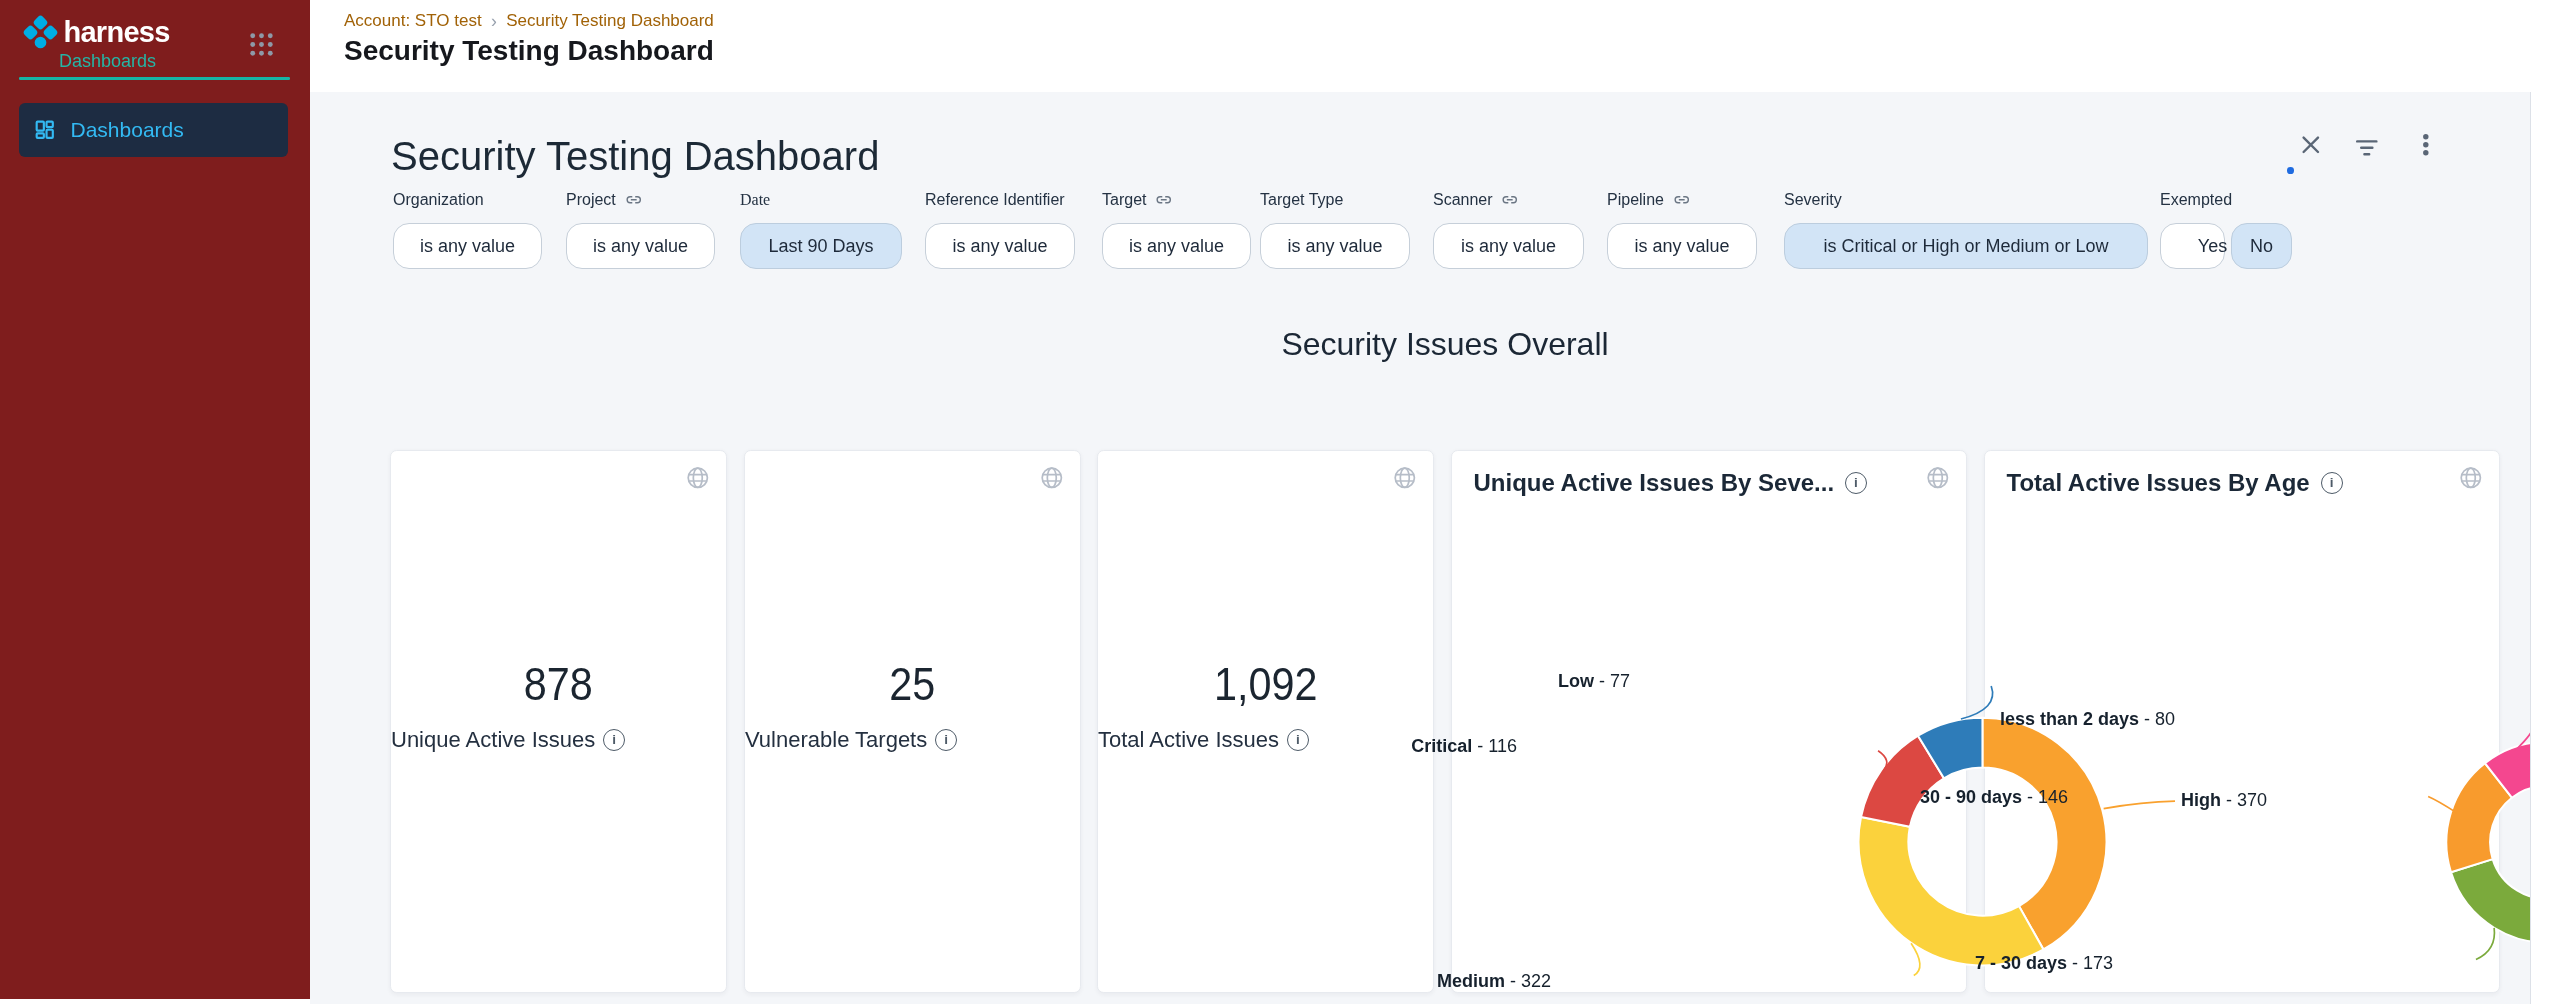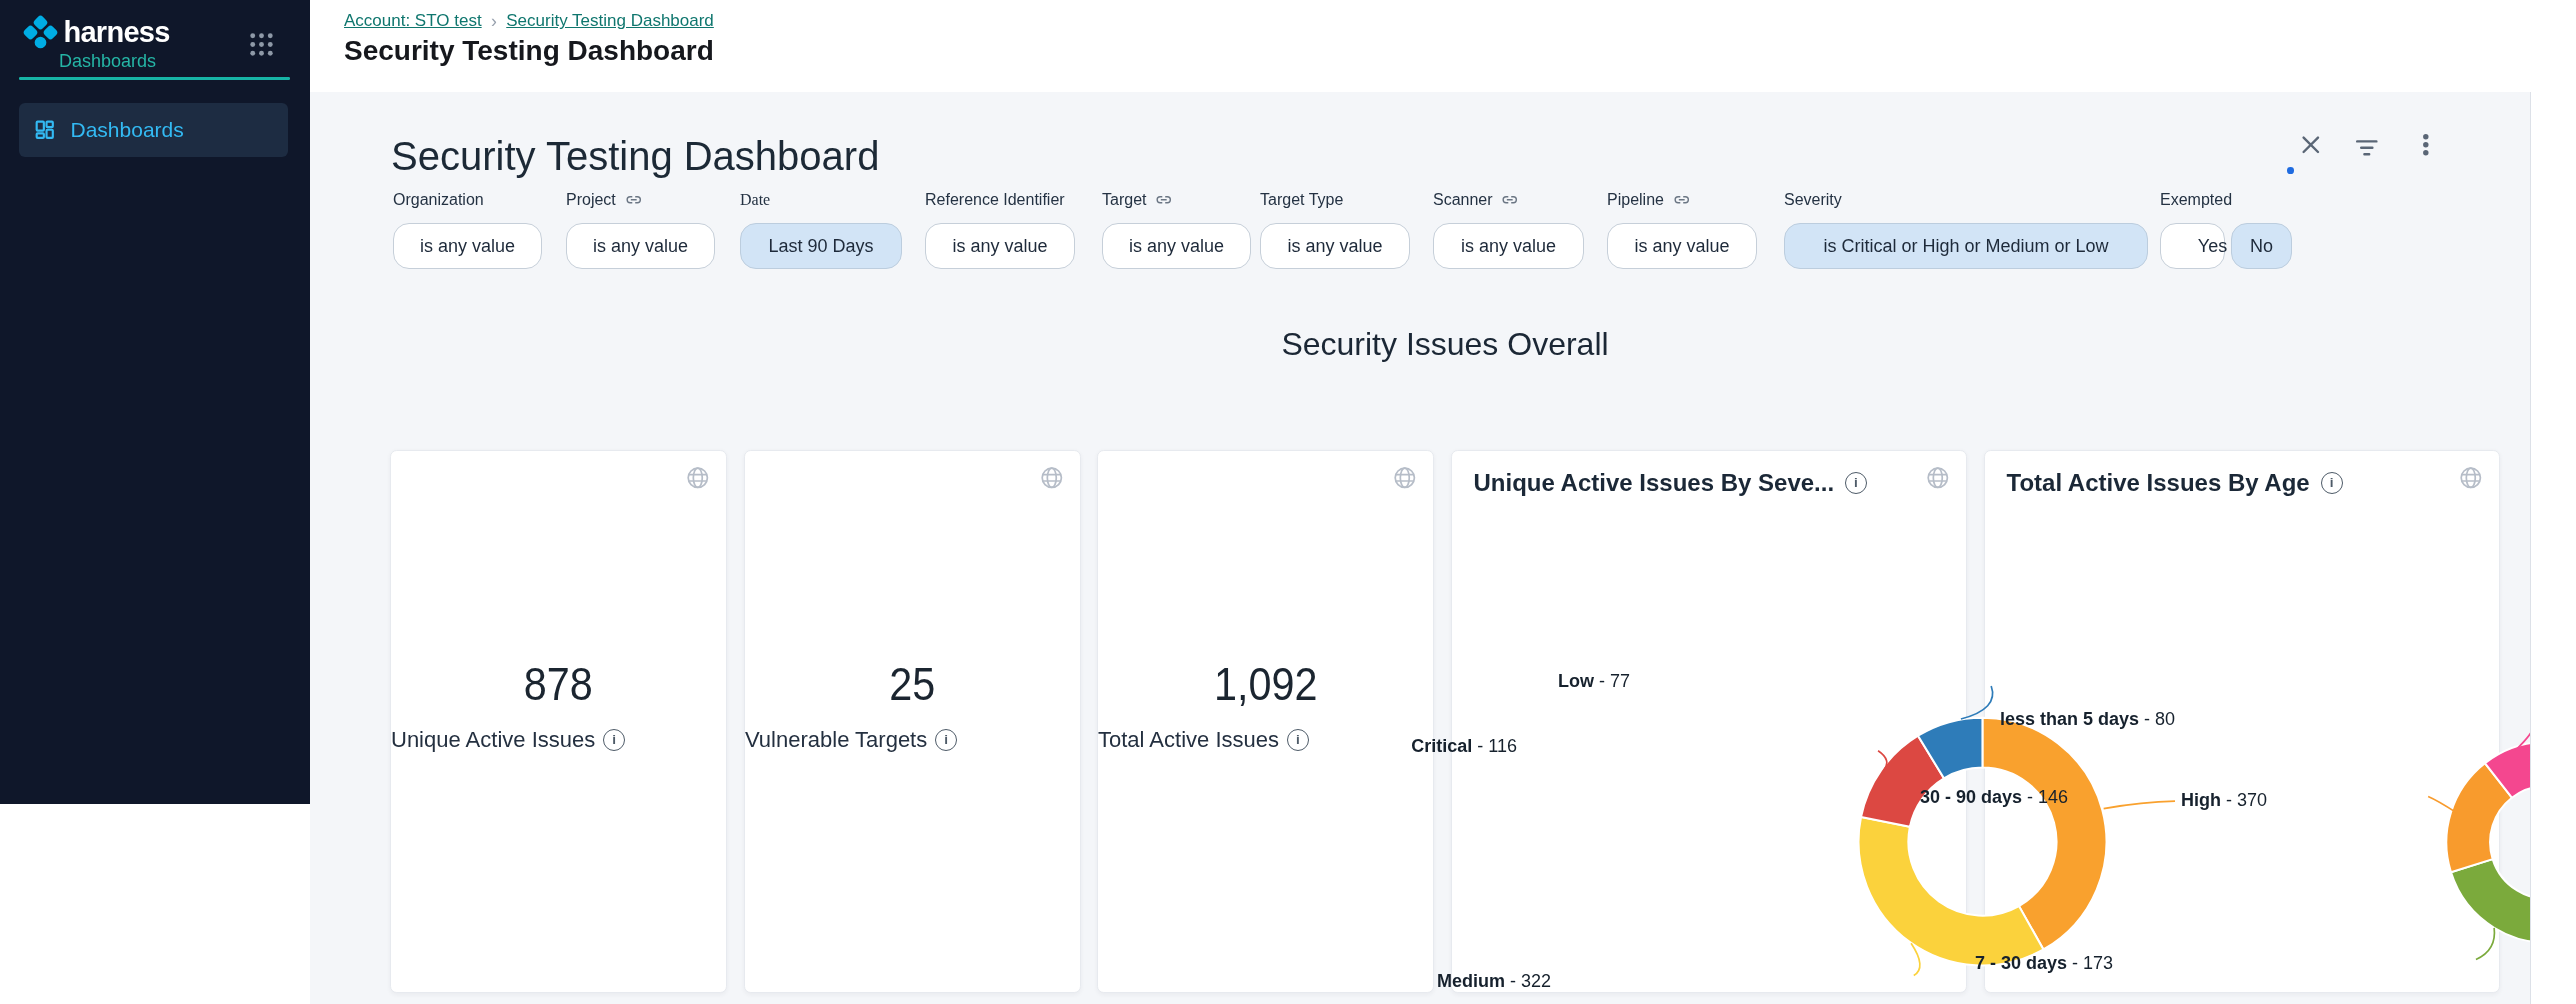--- a/index.html
+++ b/index.html
@@ -1,36 +1,36 @@
 <!DOCTYPE html>
 <html style="font-size:10.8px"><head>
 <meta charset="utf-8">
 <style>
   html,body{margin:0;padding:0;background:#fff;}
   #app{position:relative;width:2576px;height:1005px;overflow:hidden;
        font-family:"Liberation Sans",sans-serif;color:#1E2A3A;}
   
-  #sidebar{position:absolute;left:0;top:0;width:310px;height:804px;background:#0f172a;}
+  #sidebar{position:absolute;left:0;top:0;width:310px;height:999px;background:#7f1d1d;}
   #brand-row{position:absolute;left:23px;top:15px;display:flex;align-items:center;}
   #brand-name{color:#FFFFFF;font-size:29px;font-weight:700;letter-spacing:-0.7px;margin-left:5.4px;}
   #product-name{position:absolute;left:59px;top:51px;font-size:18px;color:#25B5A5;}
   #apps-grid{position:absolute;left:248px;top:31px;}
   #accent-rule{position:absolute;left:19px;top:77px;width:271px;height:2.7px;background:#17B4A6;border-radius:1.3px;}
   .nav-item{position:absolute;left:19px;width:269px;height:54px;border-radius:6px;
             display:flex;align-items:center;cursor:pointer;}
   .nav-item.active{background:#1D2C42;}
   .nav-item .nav-label{font-size:21px;margin-left:15px;}
   .nav-item.active .nav-label{color:#33BAF3;}
   .nav-item:not(.active) .nav-label{color:#99A2B0;}
   .nav-icon{margin-left:15px;width:21.5px;height:21.5px;}
   
   #header{position:absolute;left:310px;top:0;width:2266px;height:92px;background:#FFFFFF;
           border-bottom:0.7px solid #E1E5EA;}
   #breadcrumb{position:absolute;left:34px;top:10.8px;font-size:17px;display:flex;gap:9.4px;align-items:center;}
-  #breadcrumb .crumb{color:#0f766e;cursor:pointer;text-decoration:underline;}
+  #breadcrumb .crumb{color:#a16207;cursor:pointer;}
   #breadcrumb .crumb-sep{color:#98A1AE;font-size:17.5px;}
   #header-title{position:absolute;left:34px;top:35px;font-size:28px;font-weight:700;color:#16181D;}
   
   #content{position:absolute;left:310px;top:92px;width:2220px;height:912px;background:#F4F6F9;}
   #right-strip{position:absolute;left:2530px;top:92px;width:46px;height:912px;background:#FFFFFF;
                border-left:0.7px solid #DDE1E8;}
   #dash-title{position:absolute;left:81px;top:42px;font-size:40px;color:#1C2936;}
   #section-title{position:absolute;left:80px;top:234px;width:2110px;text-align:center;
                  font-size:32px;color:#1B2735;}
   
@@ -264,19 +264,19 @@
         <path class="slice" d="M3230.3,996.6 A149,149 0 0 1 3322.0,965.0 L3322.0,1030.0 A84,84 0 0 0 3270.3,1047.8 Z" fill="#F4478F" stroke="#FFFFFF" stroke-width="3"></path>
         <path d="M3276,977 Q3302,952 3305,938" fill="none" stroke="#F4478F" stroke-width="2.5"></path>
       </svg>
     <div id="chart-labels">
         <div class="slice-label" style="top: 698px; left: 1871px;"><b>High</b> - 370</div>
         <div class="slice-label" style="top: 879px; right: 979px; text-align: right;"><b>Medium</b> - 322</div>
         <div class="slice-label" style="top: 644px; right: 1013px; text-align: right;"><b>Critical</b> - 116</div>
         <div class="slice-label" style="top: 579px; right: 900px; text-align: right;"><b>Low</b> - 77</div>
         <div class="slice-label" style="top: 861px; right: 417px; text-align: right;"><b>7 - 30 days</b> - 173</div>
         <div class="slice-label" style="top: 695px; right: 462px; text-align: right;"><b>30 - 90 days</b> - 146</div>
-        <div class="slice-label" style="top: 617px; right: 355px; text-align: right;"><b>less than 5 days</b> - 80</div>
+        <div class="slice-label" style="top: 617px; right: 355px; text-align: right;"><b>less than 2 days</b> - 80</div>
       </div>
   </main>
 
   <div id="right-strip"></div>
 </div>
 
 
 </body></html>

